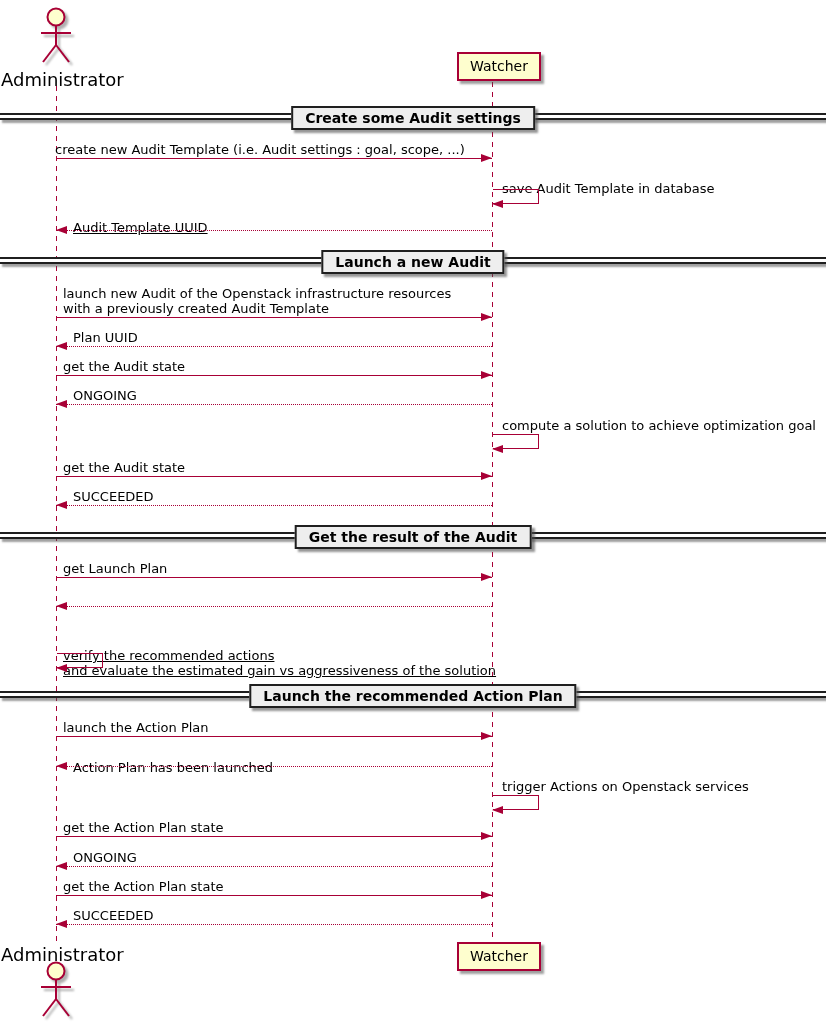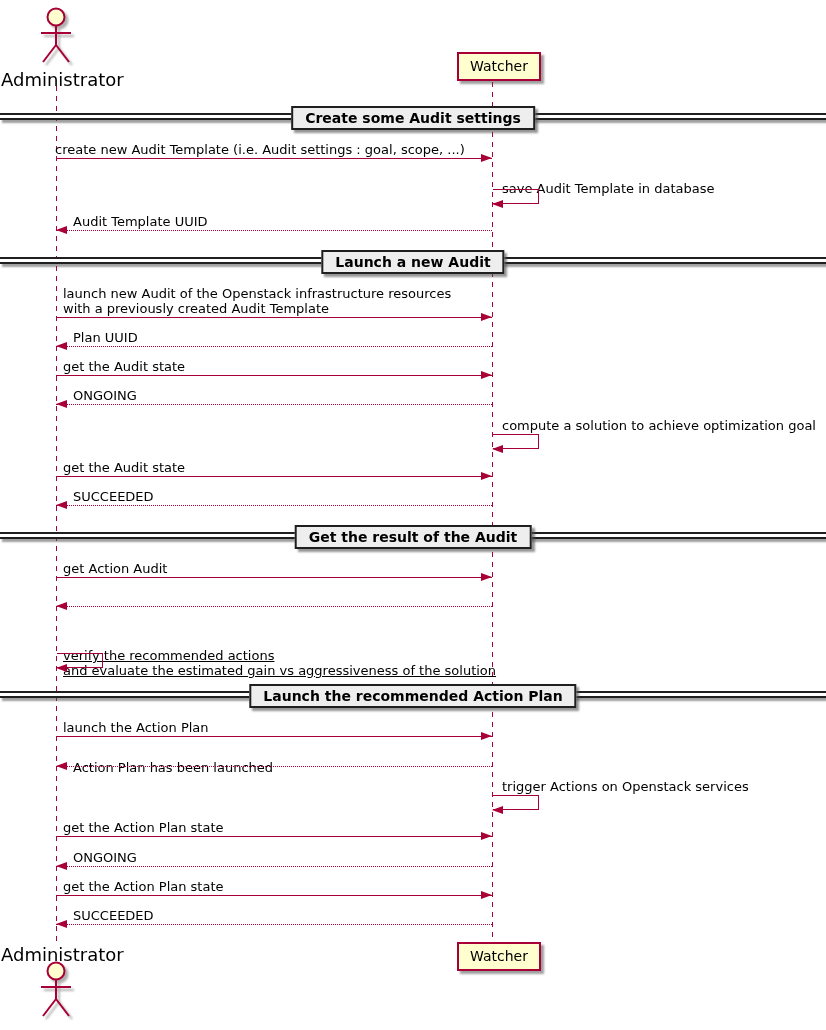--- a/index.html
+++ b/index.html
@@ -74,21 +74,21 @@
   <div class="mlabel" style="left:55px;top:142px;">create new Audit Template (i.e. Audit settings : goal, scope, ...)</div>
   <div class="arrow" style="left:56px;top:158px;width:436px;">
       <i class="head r"></i>
     </div>
 
   <div class="mlabel" style="left:502px;top:181px;">save Audit Template in database</div>
   <div class="selfmsg" style="left:493px;top:189px;height:13px;">
       <i class="head l"></i>
     </div>
 
-  <div class="mlabel" style="left:73px;top:214px;">Audit Template UUID</div>
+  <div class="mlabel" style="left:73px;top:220px;text-decoration:underline;">Audit Template UUID</div>
   <div class="arrow dotted" style="left:56px;top:230px;width:436px;">
       <i class="head l"></i>
     </div>
 
   <div class="divider-line" style="top:257px;"></div>
   <div class="divider-box" style="top:250px;">Launch a new Audit</div>
 
   <div class="mlabel" style="left:63px;top:286px;">launch new Audit of the Openstack infrastructure resources
 with a previously created Audit Template</div>
   <div class="arrow" style="left:56px;top:317px;width:436px;">
@@ -121,21 +121,21 @@
     </div>
 
   <div class="mlabel" style="left:73px;top:489px;">SUCCEEDED</div>
   <div class="arrow dotted" style="left:56px;top:505px;width:436px;">
       <i class="head l"></i>
     </div>
 
   <div class="divider-line" style="top:532px;"></div>
   <div class="divider-box" style="top:525px;">Get the result of the Audit</div>
 
-  <div class="mlabel" style="left:63px;top:561px;">get Action Audit</div>
+  <div class="mlabel" style="left:63px;top:561px;">get Launch Plan</div>
   <div class="arrow" style="left:56px;top:577px;width:436px;">
       <i class="head r"></i>
     </div>
 
   <div class="arrow dotted" style="left:56px;top:606px;width:436px;">
       <i class="head l"></i>
     </div>
 
   <div class="mlabel" style="left:63px;top:648px;text-decoration:underline;">verify the recommended actions
 and evaluate the estimated gain vs aggressiveness of the solution</div>

